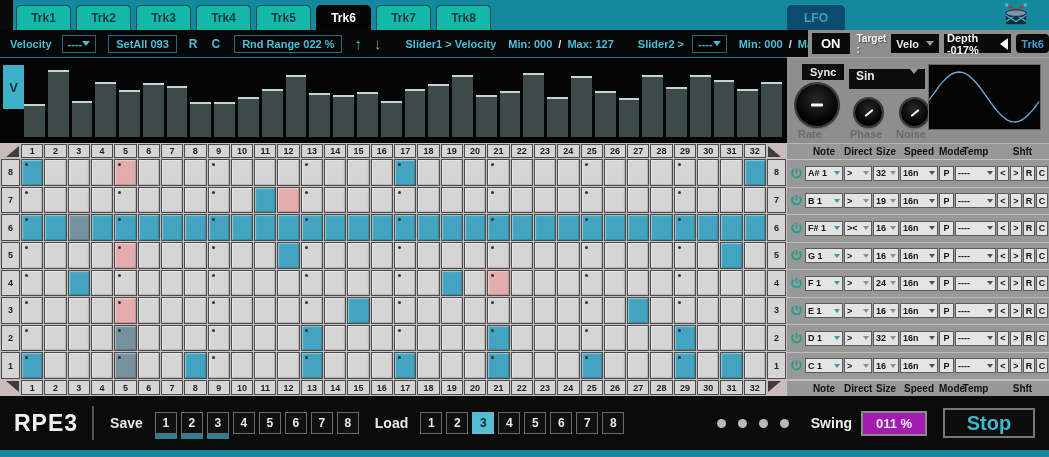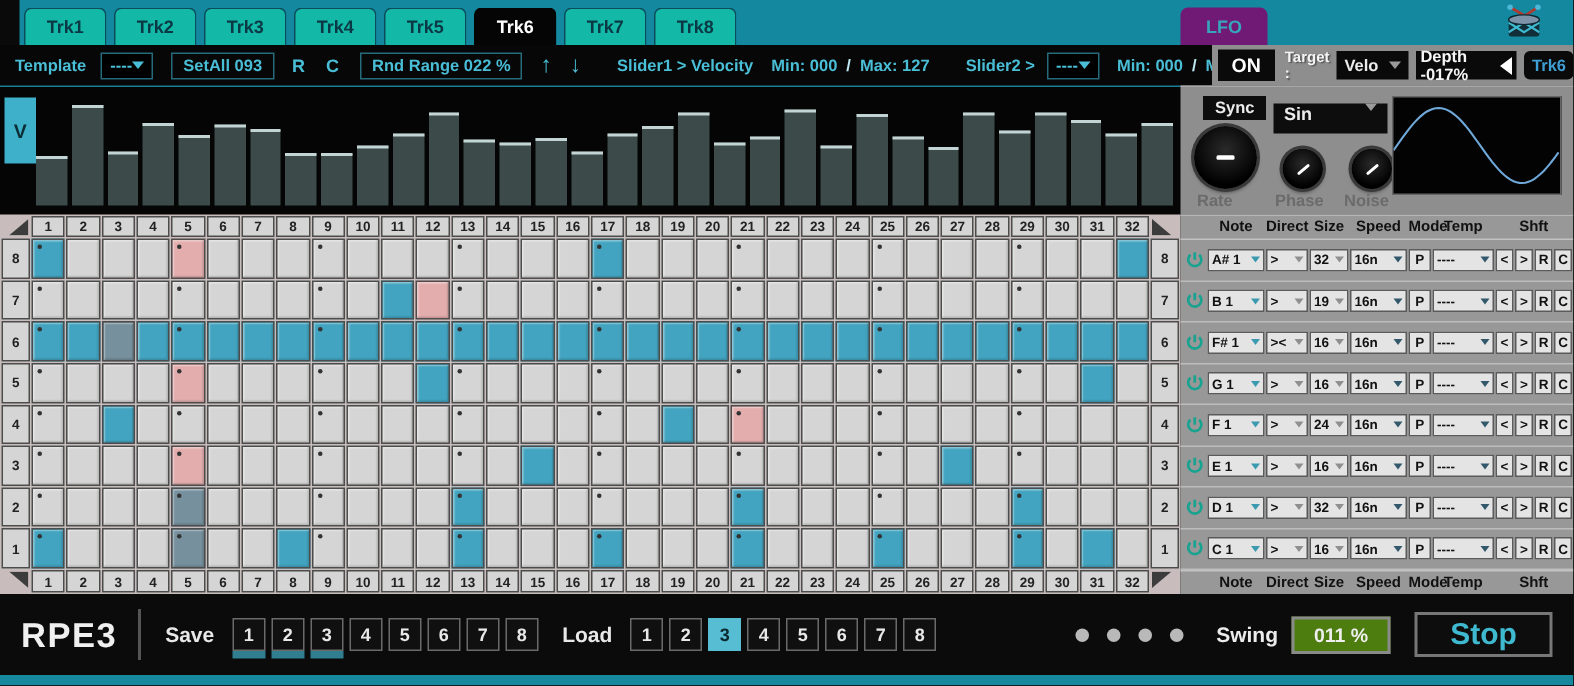--- a/index.html
+++ b/index.html
@@ -7,21 +7,21 @@
   .app { position:relative; width:1049px; height:457px; background:#060606; overflow:hidden; }
 
   
   .tabbar { position:absolute; left:0; top:0; width:1049px; height:30px; background:#13889e; }
   .tabbar-left { position:absolute; left:0; top:0; width:13px; height:30px; background:#0a0a0a; }
   .tabs { position:absolute; left:16px; top:5px; display:flex; gap:5px; height:25px; }
   .tab { width:55px; display:flex; align-items:center; justify-content:center;
          background:#14b8a6; border:1px solid #0c4d5c; border-bottom:none;
          border-radius:5px 5px 0 0; color:#0a3945; font-weight:bold; font-size:12px; cursor:default; }
   .tab.active { background:#050505; color:#fff; border-color:#050505; }
-  .lfo-tab { position:absolute; left:787px; top:5px; width:58px; height:25px; background:#701a75;
+  .lfo-tab { position:absolute; left:787px; top:5px; width:58px; height:25px; background:#0c4a6e;
              border-radius:5px 5px 0 0; color:#38a6ba; font-weight:bold; font-size:12px;
              display:flex; align-items:center; justify-content:center; }
   .drum { position:absolute; left:1001px; top:2px; }
 
   
   .toolbar { position:absolute; left:0; top:30px; width:808px; height:27px; background:#070707;
              display:flex; align-items:center; color:#49bed6; font-size:11px; font-weight:bold;
              padding-left:10px; white-space:nowrap; }
   .tb-label { margin-right:10px; }
   .tb-select { display:flex; align-items:center; justify-content:space-between; width:64px; height:18px;
@@ -134,21 +134,21 @@
   .slots { display:flex; gap:4px; margin-right:16px; }
   .slot { width:22px; height:22px; background:#101010; border:1px solid #6a6a6a; color:#e8e8e8;
           font-weight:bold; font-size:12px; display:flex; align-items:center; justify-content:center;
           position:relative; }
   .slot.saved::after { content:""; position:absolute; left:-1px; right:-1px; bottom:-6px; height:5px; background:#2f7f91; }
   .slot.active { background:#56bdd2; color:#0c2930; border-color:#56bdd2; }
   .dots { display:flex; gap:12px; margin-left:auto; margin-right:22px; }
   .dotc { width:9px; height:9px; border-radius:50%; background:#b9b9b9; }
   .swing-label { color:#ececec; font-weight:bold; font-size:14px; margin-right:9px; }
   .swing-box { border:2px solid #8a8a8a; color:#eee; font-weight:bold; font-size:13px;
-               padding:3px 0; width:66px; text-align:center; background:#4d7c0f; margin-right:16px; }
+               padding:3px 0; width:66px; text-align:center; background:#a21caf; margin-right:16px; }
   .play-btn { width:110px; height:30px; background:#5ac6da; color:#06262e; font-size:20px; font-weight:bold;
               display:flex; align-items:center; justify-content:center; margin-right:22px; }
   .stop-btn { width:92px; height:30px; background:#0d0d0d; color:#3fb9cf; border:2px solid #777;
               font-size:20px; font-weight:bold; display:flex; align-items:center; justify-content:center; }
   .bottomstrip { position:absolute; left:0; top:450px; width:1049px; height:7px; background:#17899e; }
 </style>
 </head>
 <body>
 
 <div class="app">
@@ -173,21 +173,21 @@
         <circle cx="6" cy="3" r="2" fill="#4ab8d8"></circle>
         <circle cx="26" cy="3" r="2" fill="#4ab8d8"></circle>
         <rect x="5" y="12" width="22" height="12" rx="2" fill="#122e38"></rect>
         <path d="M5 14 L16 21 L27 14 M5 21 L16 14 L27 21" stroke="#3fb9cf" stroke-width="1.5" fill="none"></path>
         <ellipse cx="16" cy="12" rx="11" ry="3.5" fill="#7d93a8" stroke="#0d2630"></ellipse>
       </svg>
     </div>
   </div>
 
   <div class="toolbar">
-    <span class="tb-label">Template</span>
+    <span class="tb-label">Velocity</span>
     <span class="tb-select">
       <span>----</span>
         <span class="tb-arr"></span>
     </span>
     <span class="tb-box">SetAll 093</span>
     <span class="tb-btn">R</span>
     <span class="tb-btn">C</span>
     <span class="tb-box">Rnd Range 022 %</span>
     <span class="tb-arrow">↑</span>
     <span class="tb-arrow">↓</span>

